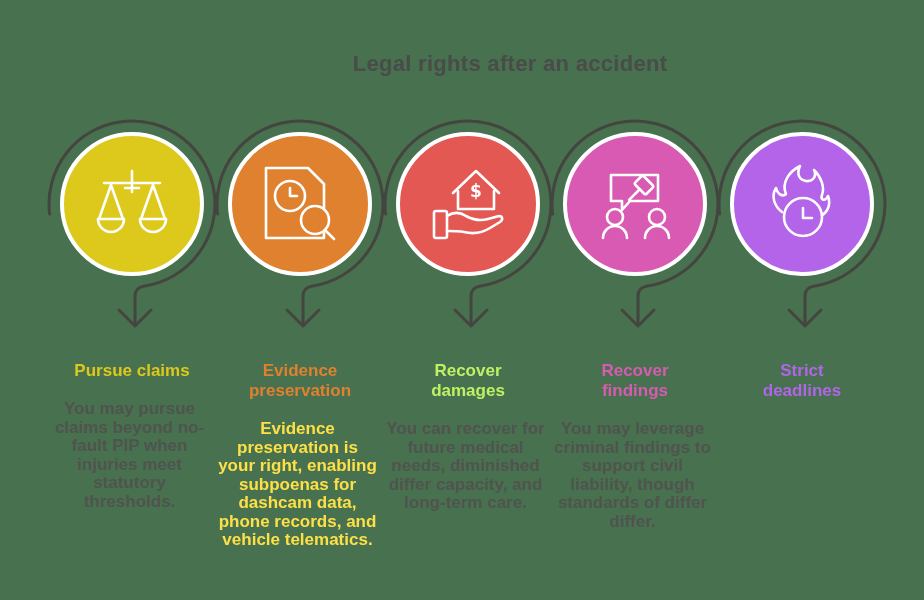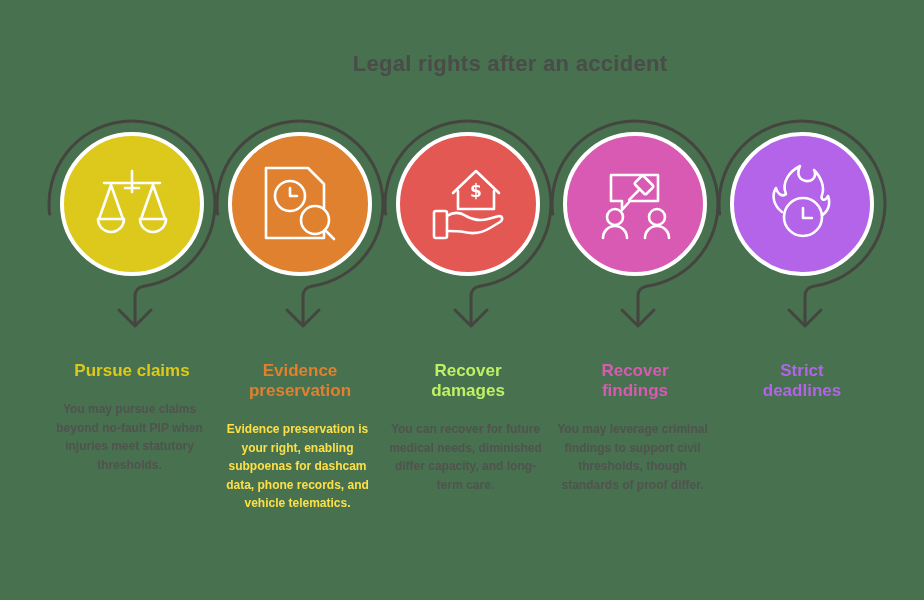--- a/index.html
+++ b/index.html
@@ -26,21 +26,21 @@
   .text-block{
     position:absolute;top:361px;left:0;width:168px;
     text-align:center;
   }
   .unit-heading{
     font-size:17px;font-weight:bold;line-height:20px;
     white-space:pre-line;
   }
   .unit-body{
     margin:19px 6px 0 1px;
-    font-size:12px;font-weight:bold;line-height:18.5px;
+    font-size:17px;font-weight:bold;line-height:18.5px;
     color:#50534e;
   }
   .connector{fill:none;stroke:#45453f;stroke-width:3;stroke-linecap:round;stroke-linejoin:round;}
   .step-circle{stroke:#ffffff;stroke-width:4;}
   .icon{stroke:#ffffff;stroke-width:2.6;fill:none;stroke-linecap:round;stroke-linejoin:round;}
   .icon-bg{}
   .dollar{fill:#ffffff;stroke:none;font-family:"DejaVu Sans",sans-serif;font-size:17px;font-weight:bold;text-anchor:middle;}
 </style>
 </head>
 <body style="background: rgb(71, 113, 79);">
@@ -121,21 +121,21 @@
       </g>
       <circle cx="-20" cy="13" r="8"></circle>
       <path d="M-32,34 a12,12 0 0,1 24,0"></path>
       <circle cx="22" cy="13" r="8"></circle>
       <path d="M10,34 a12,12 0 0,1 24,0"></path>
     </g>
   </svg>
   <div class="text-block">
     <div class="unit-heading" style="color: rgb(217, 90, 179);">Recover
 findings</div>
-    <div class="unit-body" style="color: rgb(80, 83, 78);">You may leverage criminal findings to support civil thresholds, though standards of proof differ.</div>
+    <div class="unit-body" style="color: rgb(80, 83, 78);">You may leverage criminal findings to support civil liability, though standards of differ differ.</div>
   </div>
 </div>
 
 <div class="unit" style="left:718px">
   <svg class="unit-svg" viewBox="0 0 168 235">
     <path class="connector" d="M1.6,104 A83,83 0 1 1 95.5,176.2 Q87,177.8 87,186 L87,214" stroke="#45453f"></path>
     <path class="connector" d="M71,200 L87,216 L103,200" stroke="#45453f"></path>
     <circle class="step-circle" cx="84" cy="94" r="70" fill="#b364e9" stroke="#ffffff"></circle>
     <g class="icon" transform="translate(84,94)">
       <path d="M-20,8 C-28,2 -31,-8 -26,-16 C-24,-9 -19,-7 -16,-10 C-21,-22 -12,-33 -2,-38 C-6,-29 -2,-24 4,-23 C11,-22 15,-28 12,-34 C19,-27 23,-17 20,-9 C18,-4 23,-2 26,-8 C29,0 26,8 19,12"></path>

